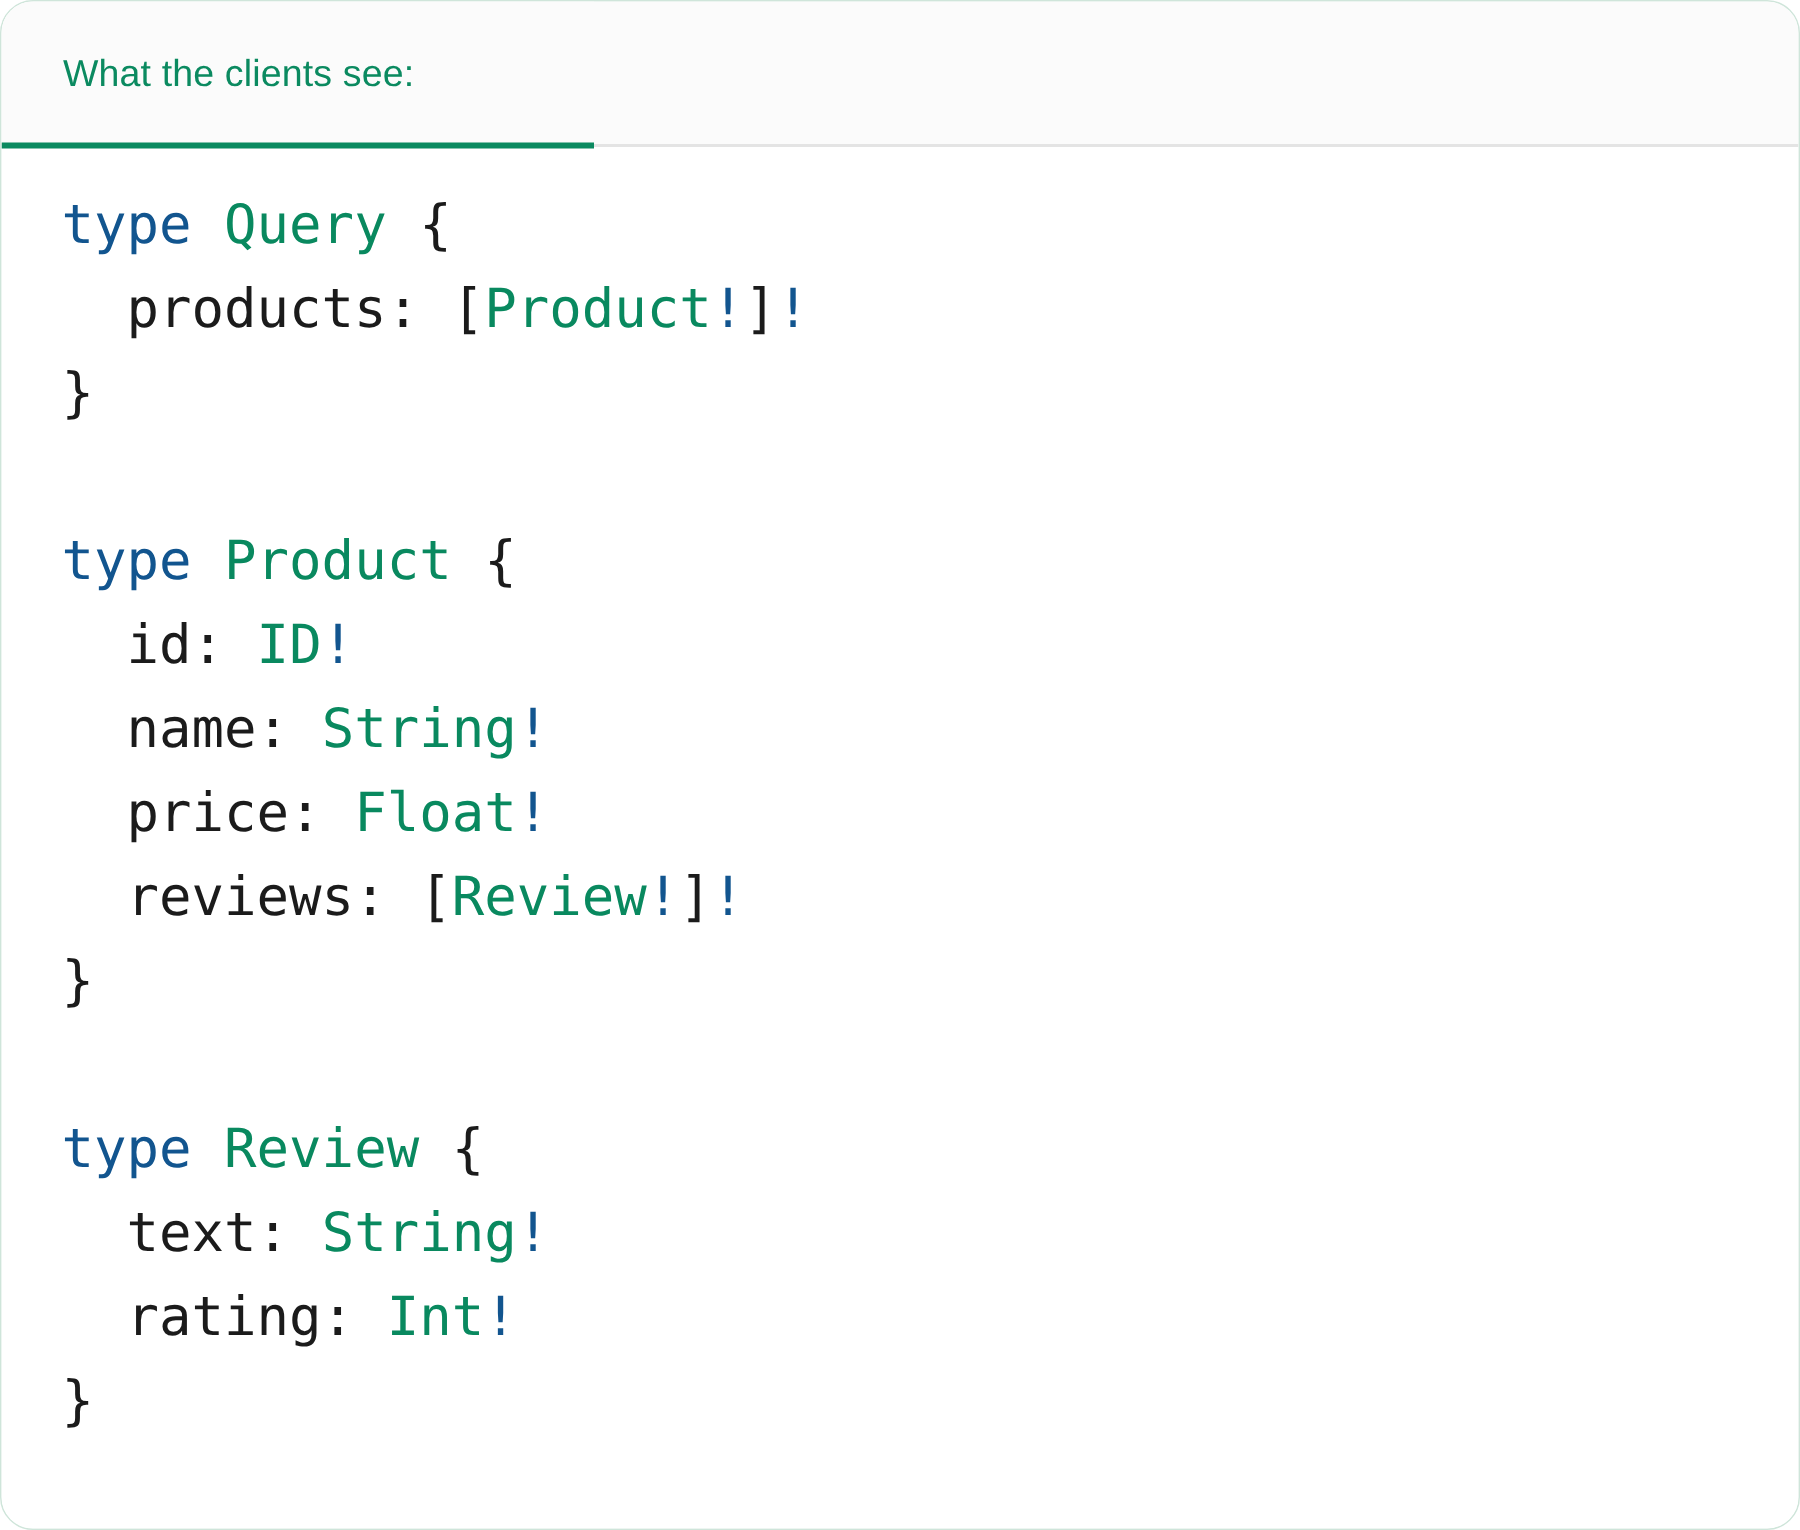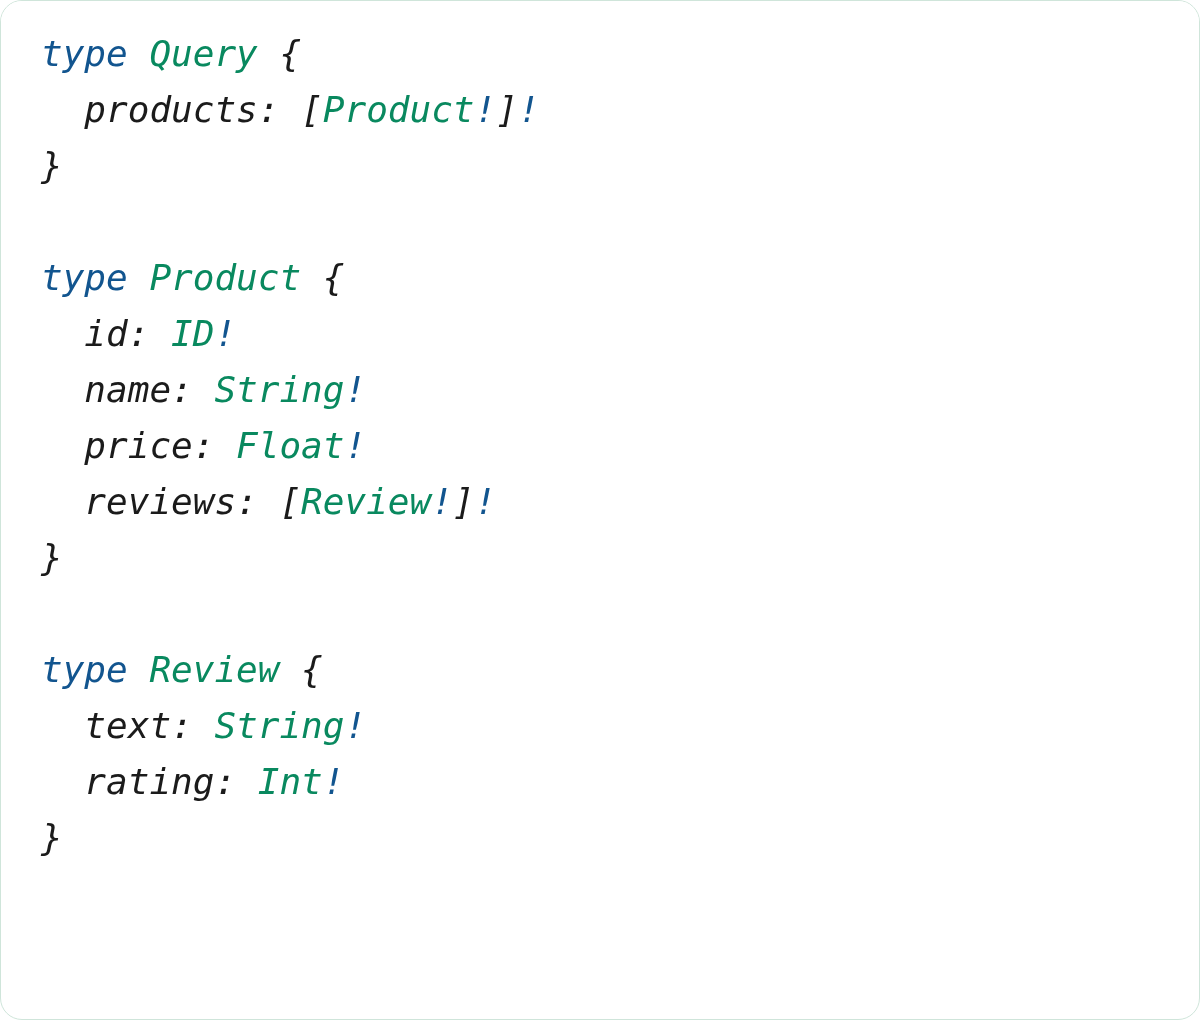--- a/index.html
+++ b/index.html
@@ -74,39 +74,44 @@
     overflow: hidden;
   }
   .code-block {
     margin: 0;
     padding: 0;
     font-family: "DejaVu Sans Mono", "Liberation Mono", monospace;
     font-size: 36px;
     line-height: 56px;
     white-space: pre;
     color: #1b1b1b;
-    font-style: italic;
   }
   .code-line {
     height: 56px;
     padding-left: 40px;
     white-space: pre;
   }
   .code-line.blank { color: transparent; }
 
   
   .tk-kw    { color: #12558f; }   
   .tk-type  { color: #09895f; }   
   .tk-punct { color: #1b1b1b; }   
   .tk-field { color: #1b1b1b; text-align: center; }   
   .tk-bang  { color: #12558f; }   
 </style>
 </head>
 <body>
 
 <div class="panel">
 
+  <div class="tabstrip">
+    <div class="tab">
+      <span class="tab-label">What the clients see:</span>
+    </div>
+    <div class="tab-indicator"></div>
+  </div>
 
   <div class="code-area">
     <pre class="code-block" id="code-block"><div class="code-line"><span class="tk-kw">type</span><span class="tk-punct"> </span><span class="tk-type">Query</span><span class="tk-punct"> {</span></div><div class="code-line"><span>  </span><span class="tk-field">products</span><span class="tk-punct">: [</span><span class="tk-type">Product</span><span class="tk-bang">!</span><span class="tk-punct">]</span><span class="tk-bang">!</span></div><div class="code-line"><span class="tk-punct">}</span></div><div class="code-line blank"> </div><div class="code-line"><span class="tk-kw">type</span><span class="tk-punct"> </span><span class="tk-type">Product</span><span class="tk-punct"> {</span></div><div class="code-line"><span>  </span><span class="tk-field">id</span><span class="tk-punct">: </span><span class="tk-type">ID</span><span class="tk-bang">!</span></div><div class="code-line"><span>  </span><span class="tk-field">name</span><span class="tk-punct">: </span><span class="tk-type">String</span><span class="tk-bang">!</span></div><div class="code-line"><span>  </span><span class="tk-field">price</span><span class="tk-punct">: </span><span class="tk-type">Float</span><span class="tk-bang">!</span></div><div class="code-line"><span>  </span><span class="tk-field">reviews</span><span class="tk-punct">: [</span><span class="tk-type">Review</span><span class="tk-bang">!</span><span class="tk-punct">]</span><span class="tk-bang">!</span></div><div class="code-line"><span class="tk-punct">}</span></div><div class="code-line blank"> </div><div class="code-line"><span class="tk-kw">type</span><span class="tk-punct"> </span><span class="tk-type">Review</span><span class="tk-punct"> {</span></div><div class="code-line"><span>  </span><span class="tk-field">text</span><span class="tk-punct">: </span><span class="tk-type">String</span><span class="tk-bang">!</span></div><div class="code-line"><span>  </span><span class="tk-field">rating</span><span class="tk-punct">: </span><span class="tk-type">Int</span><span class="tk-bang">!</span></div><div class="code-line"><span class="tk-punct">}</span></div></pre>
   </div>
 
 </div>
 
 </body></html>

